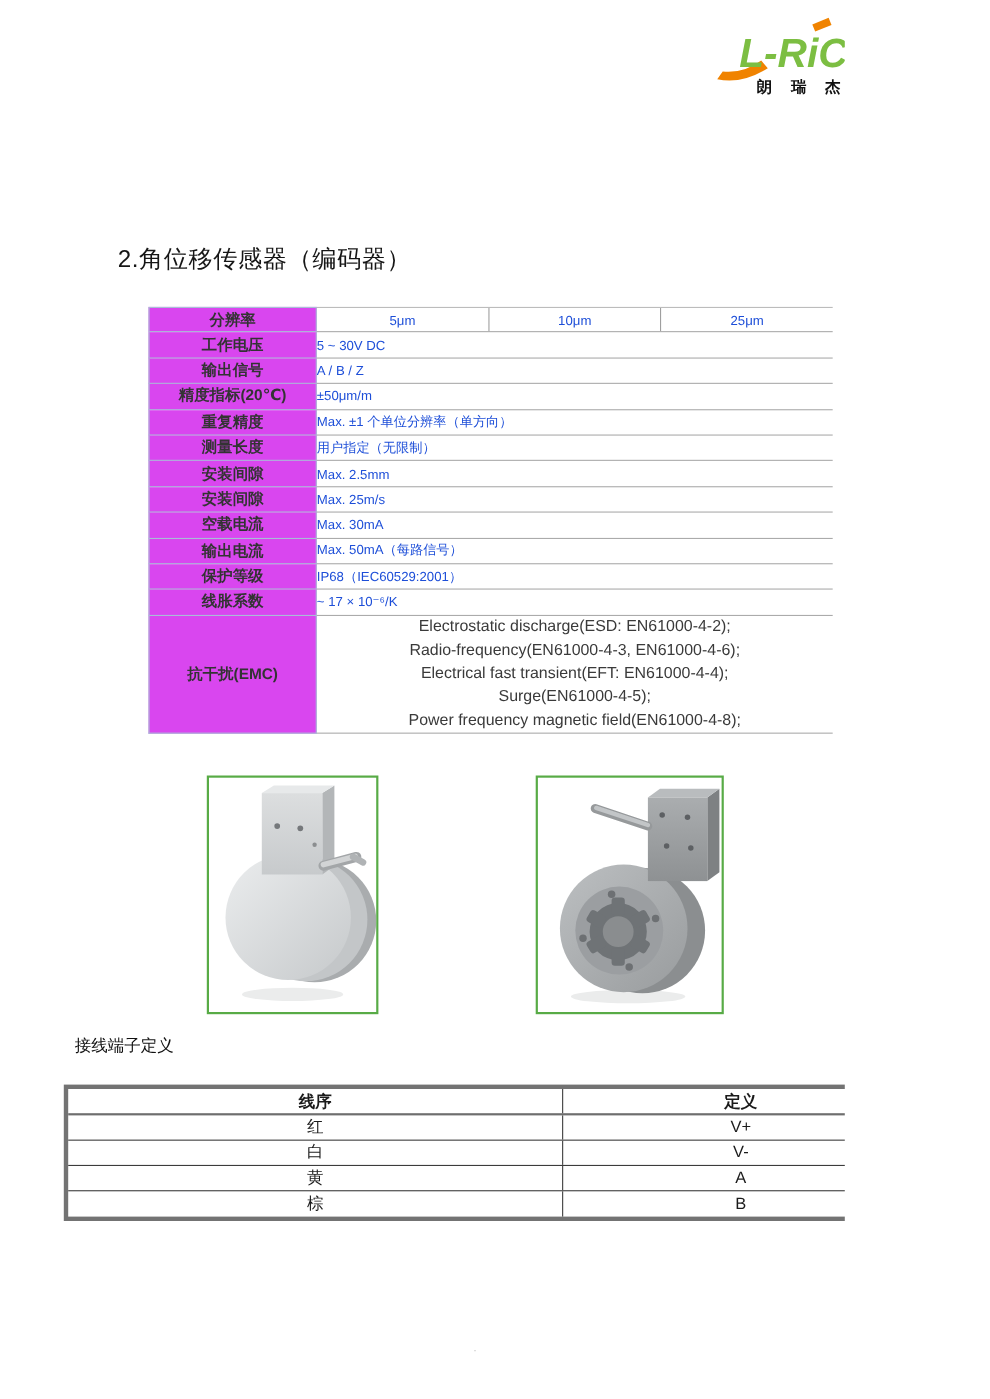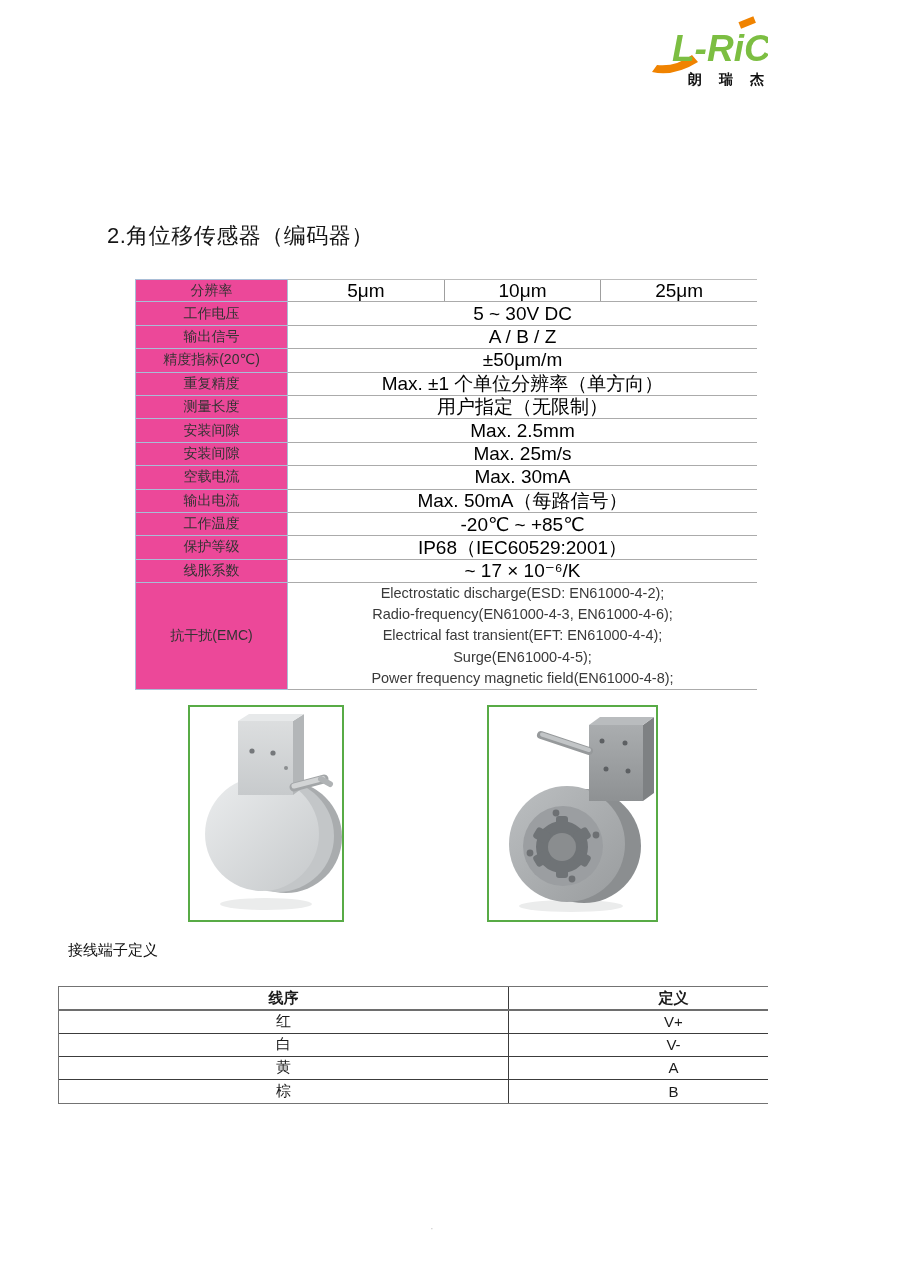--- a/index.html
+++ b/index.html
@@ -10,41 +10,41 @@
   
   .logo{position:absolute;left:648px;top:14px;width:205px;height:78px;}
   
   .page-title{position:absolute;left:68px;top:221px;font-size:22px;color:#161616;letter-spacing:.5px;margin-left:39px;}
   .terminal-heading{position:absolute;left:68px;top:941px;font-size:15px;font-weight:normal;color:#111;}
   
   .spec-table{position:absolute;left:135px;top:279px;width:622px;}
   .srow{display:flex;height:23.4px;}
   .srow.emc{height:107px;}
   .lbl{
-    flex:0 0 153px;box-sizing:border-box;background:#ec4899;
+    flex:0 0 153px;box-sizing:border-box;background:#d946ef;
     display:flex;align-items:center;justify-content:center;
-    font-size:14px;font-weight:normal;color:#333;
+    font-size:14px;font-weight:bold;color:#333;
     border:solid #a9bdd6;border-width:0 1px 1px 1px;
   }
   .srow:first-child .lbl{border-top:1px solid #a9bdd6;}
   .val{
-    flex:1;box-sizing:border-box;display:flex;align-items:center;justify-content:center;
-    font-size:19px;color:#000000;border-bottom:1px solid #ababab;
+    flex:1;box-sizing:border-box;display:flex;align-items:center;
+    font-size:12px;color:#1d4ed8;border-bottom:1px solid #ababab;
   }
   .srow:first-child .val{border-top:1px solid #bcbcbc;}
   .vcols{padding:0;}
   .vc{flex:1;height:100%;display:flex;align-items:center;justify-content:center;}
   .vc + .vc{border-left:1px solid #9f9f9f;}
   .emcv{flex-direction:column;justify-content:center;font-size:14.5px;line-height:21.2px;color:#3a3a3a;align-items:center;}
   
   .img-box{position:absolute;border:2px solid #58ab46;background:#fff;box-sizing:border-box;}
   .img-box.left{left:188px;top:705px;width:156px;height:217px;}
   .img-box.right{left:487px;top:705px;width:171px;height:217px;}
   
-  .term-table{position:absolute;left:58px;top:986px;width:781px;border:1px solid #737373;box-sizing:border-box;}
+  .term-table{position:absolute;left:58px;top:986px;width:781px;border:4px solid #737373;box-sizing:border-box;}
   .trow{display:flex;height:22.9px;box-sizing:border-box;border-bottom:1px solid #3c3c3c;}
   .trow.head{height:24px;font-weight:bold;border-bottom:2px solid #6e6e6e;}
   .trow:last-child{border-bottom:none;}
   .tc{display:flex;align-items:center;justify-content:center;font-size:15px;color:#1b1b1b;box-sizing:border-box;}
   .tc.l{width:450px;border-right:1px solid #3c3c3c;}
   .tc.r{flex:1;}
   
   .footer-mark{position:absolute;left:430px;top:1222px;font-size:11px;color:#c9c9c9;}
 </style>
 </head>
@@ -100,24 +100,20 @@
       <div class="lbl">安装间隙</div>
       <div class="val">Max. 25m/s</div>
     </div>
     <div class="srow">
       <div class="lbl">空载电流</div>
       <div class="val">Max. 30mA</div>
     </div>
     <div class="srow">
       <div class="lbl">输出电流</div>
       <div class="val">Max. 50mA（每路信号）</div>
-    </div>
-    <div class="srow">
-      <div class="lbl">工作温度</div>
-      <div class="val">-20℃ ~ +85℃</div>
     </div>
     <div class="srow">
       <div class="lbl">保护等级</div>
       <div class="val">IP68（IEC60529:2001）</div>
     </div>
     <div class="srow">
       <div class="lbl">线胀系数</div>
       <div class="val">~ 17 × 10⁻⁶/K</div>
     </div>
     <div class="srow emc">

